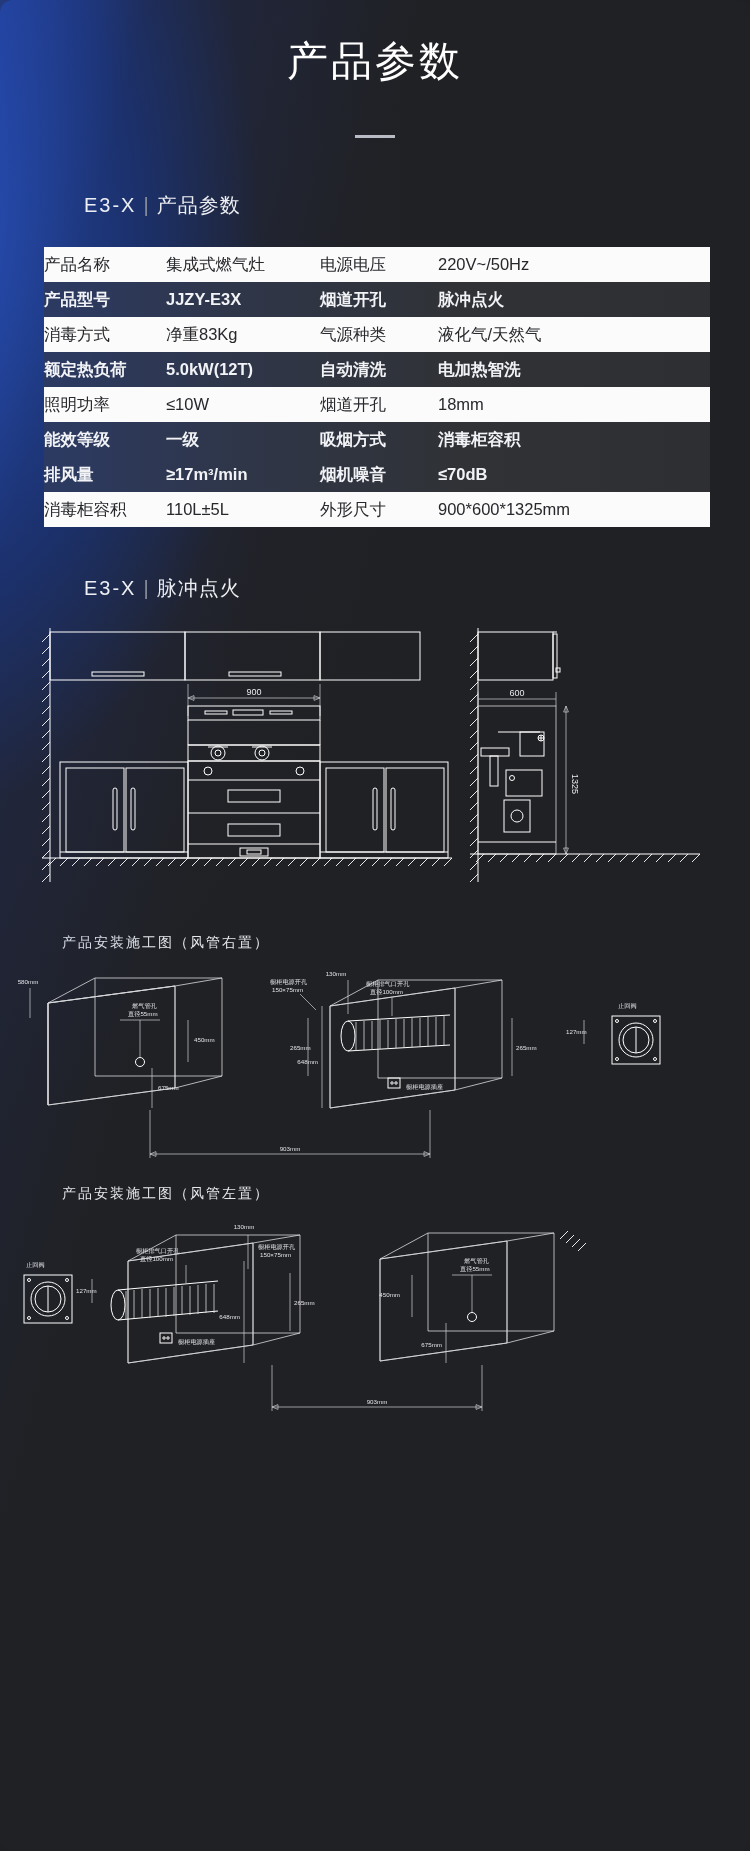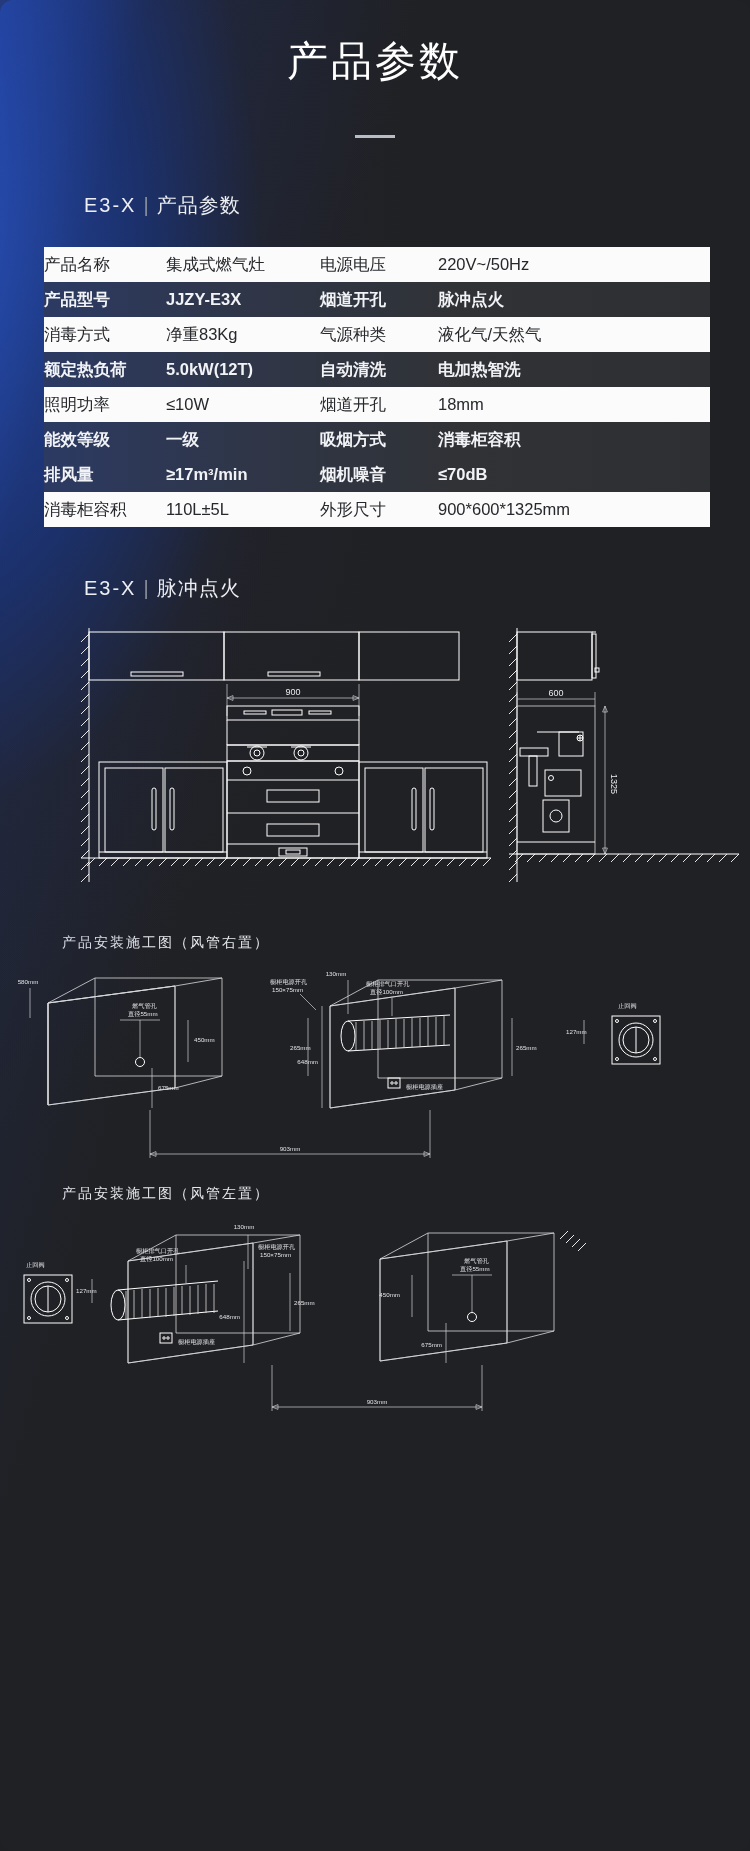--- a/index.html
+++ b/index.html
@@ -136,21 +136,21 @@
             <td class="v2">900*600*1325mm</td>
           </tr>
         </tbody>
     </table>
   </div>
 
   <div class="section-head" style="margin-top:48px;">
     <span class="model">E3-X</span><span class="bar">|</span><span>脉冲点火</span>
   </div>
 
-  <div class="dwg-block" style="margin-top:18px;padding-left:39px;">
+  <div class="dwg-block" style="margin-top:18px;">
     <svg width="750" height="310" viewBox="0 0 750 310">
 
       <g>
 
         <line class="ln" x1="50" y1="8" x2="50" y2="262"></line>
         <g class="hatch">
           <line x1="50" y1="14" x2="42" y2="22"></line>
             <line x1="50" y1="26" x2="42" y2="34"></line>
           <line x1="50" y1="38" x2="42" y2="46"></line>
             <line x1="50" y1="50" x2="42" y2="58"></line>

